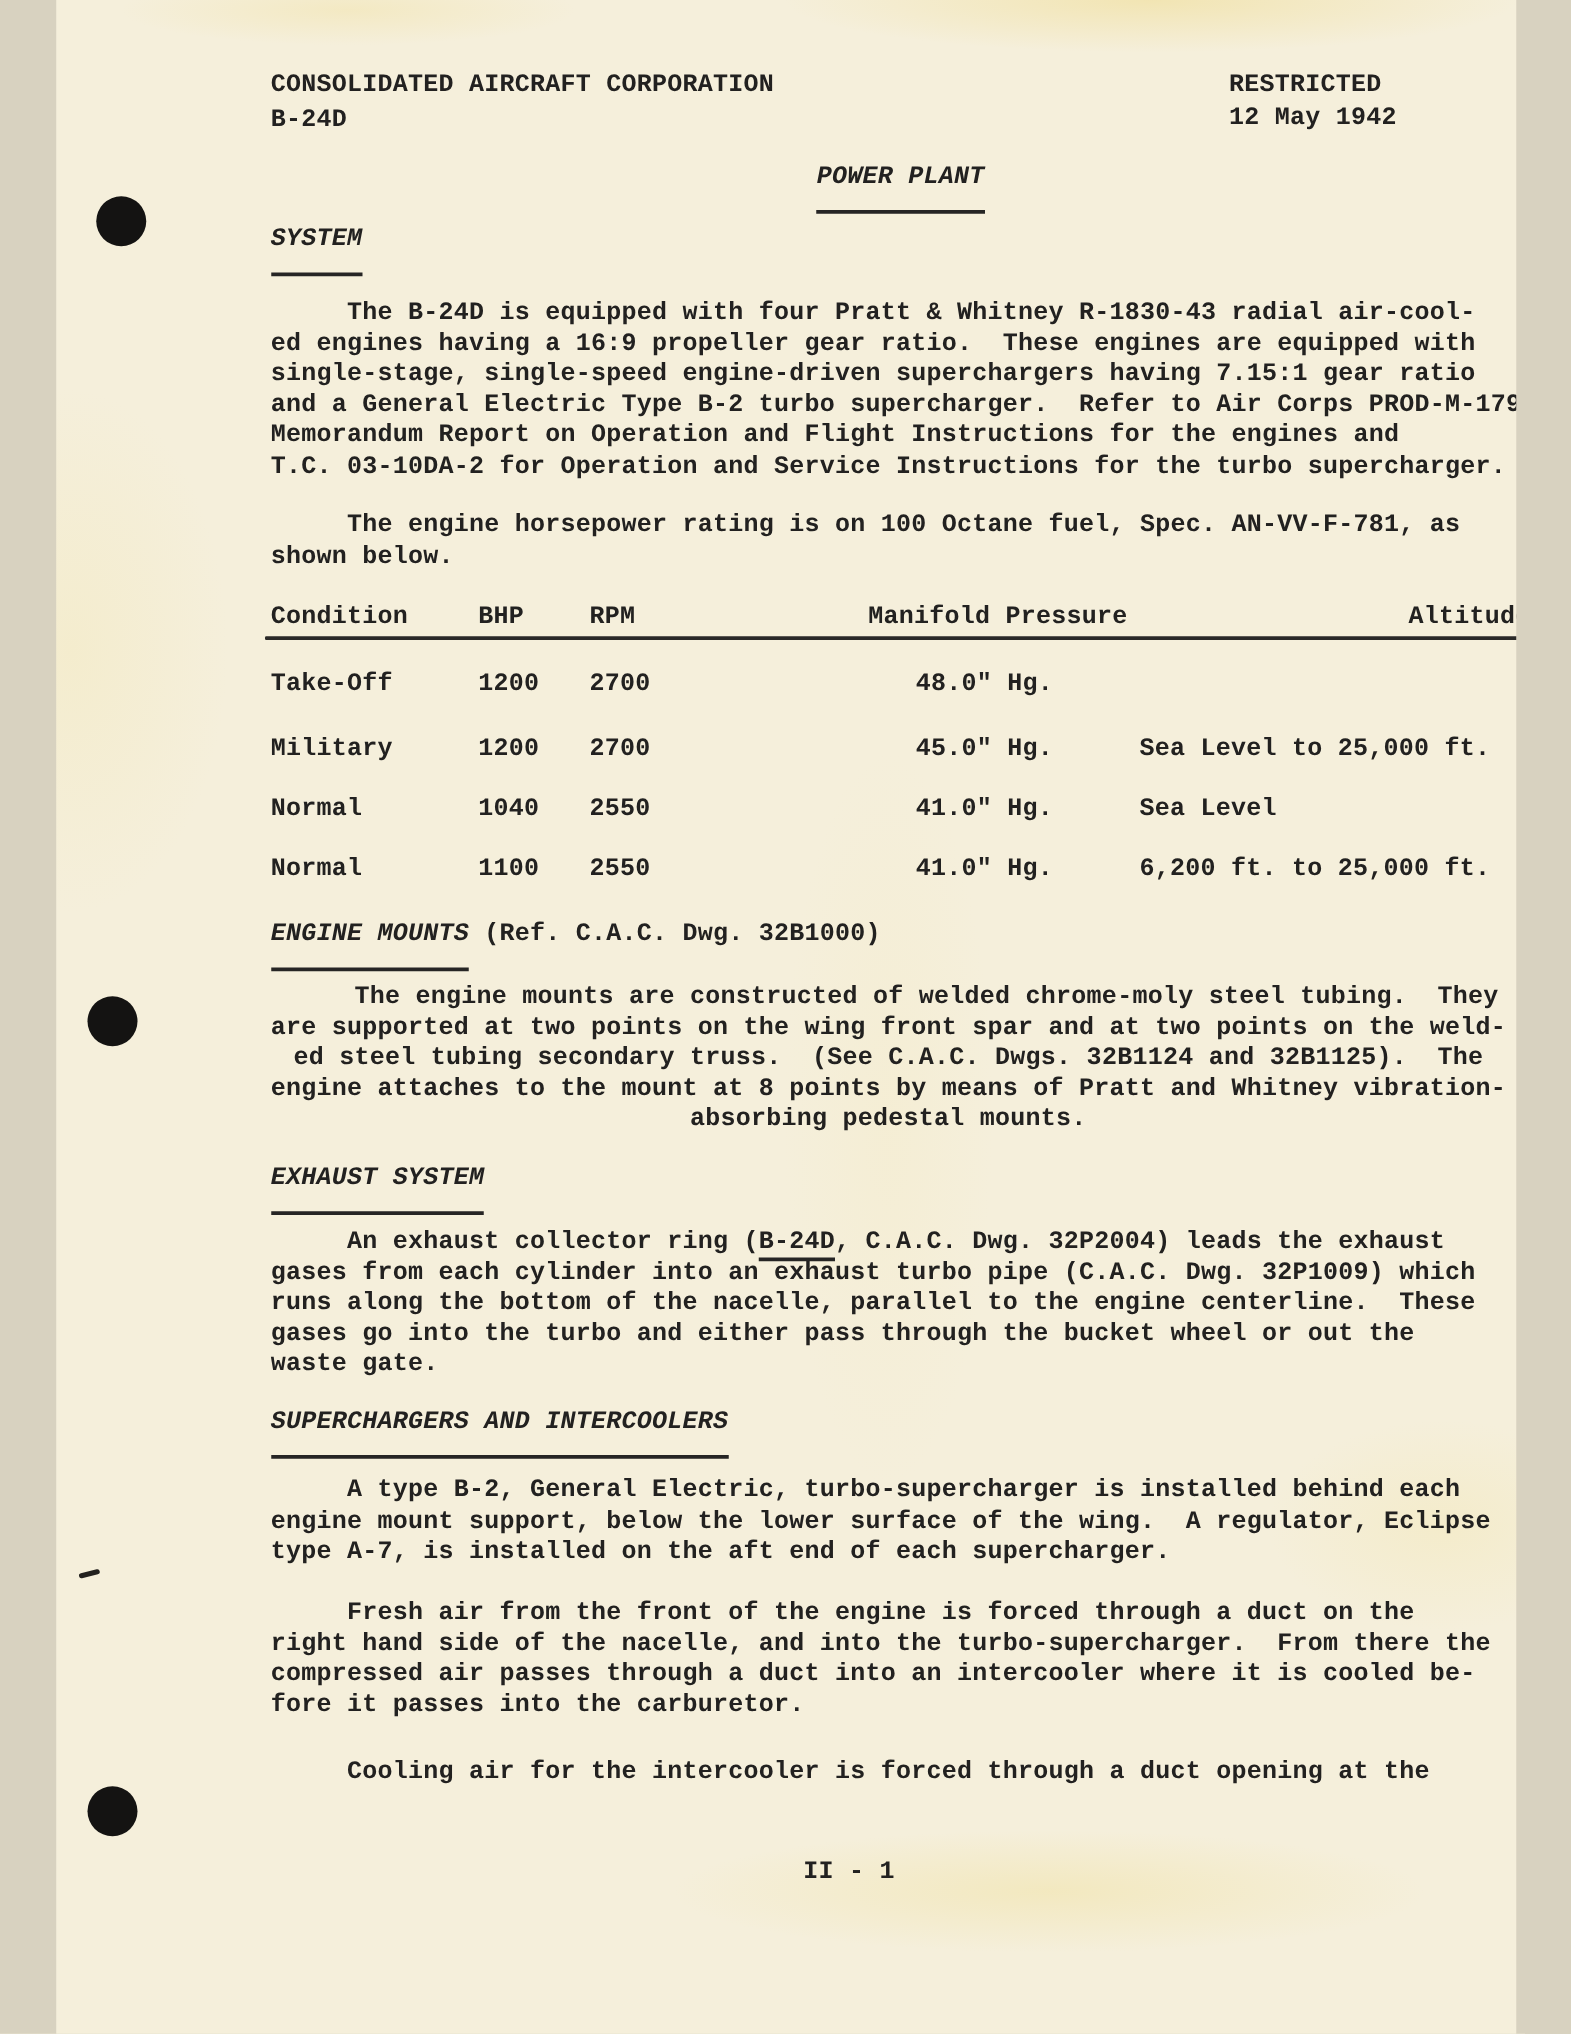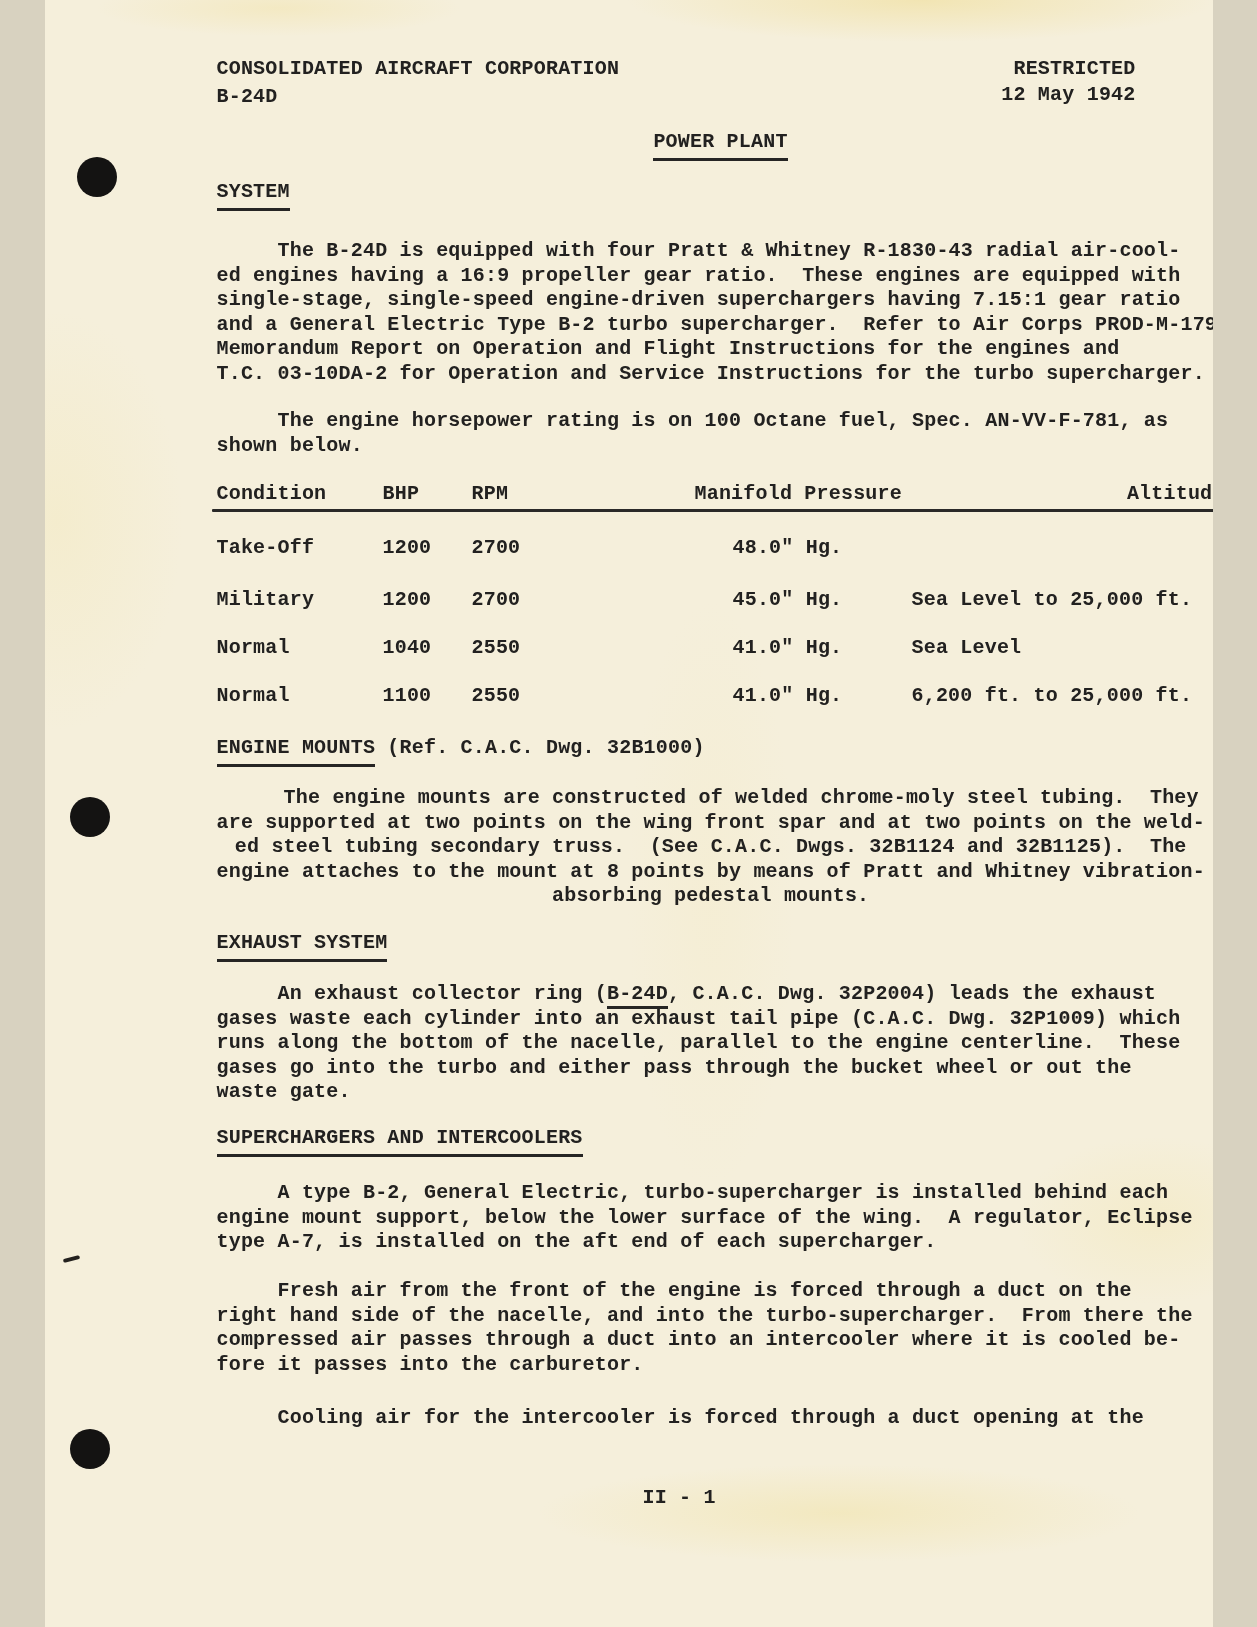--- a/index.html
+++ b/index.html
@@ -20,27 +20,28 @@
       radial-gradient(ellipse 200px 120px at 95% 75%, rgba(242,228,165,0.30), transparent 70%);
     font-family: "Liberation Mono", "DejaVu Sans Mono", monospace;
     font-weight: bold;
     font-size: 20px;
     letter-spacing: 0.2px;
     color: #222120;
   }
   .abs { position: absolute; }
   .line { position: absolute; left: 172px; white-space: pre; line-height: 25px; }
   .para { position: absolute; left: 172px; white-space: pre; line-height: 24.5px; }
-  .right-block { position: absolute; right: 77px; text-align: right; white-space: pre; line-height: 25.5px; }
+  .right-block { position: absolute; right: 95px; white-space: pre; line-height: 25.5px; }
   .centered { position: absolute; left: 172px; width: 1008px; text-align: center; white-space: pre; }
   .us {
     display: inline-block;
     border-bottom: 3px solid #262524;
-    padding-bottom: 6px;
+    padding-bottom: 16px;
     line-height: 20px;
+    font-style: italic;
   }
   .us-in { border-bottom: 3px solid #262524; padding-bottom: 1px; }
   .hole {
     position: absolute;
     width: 40px; height: 40px;
     background: #141312;
     border-radius: 50%;
   }
   .pen-mark {
     position: absolute;
@@ -131,21 +132,21 @@
 
   <div class="line" style="top:735px;"><span class="us">ENGINE MOUNTS</span><span> (Ref. C.A.C. Dwg. 32B1000)</span></div>
   <div class="para" style="top:786px;text-align:center;">     The engine mounts are constructed of welded chrome-moly steel tubing.  They
 are supported at two points on the wing front spar and at two points on the weld-
 ed steel tubing secondary truss.  (See C.A.C. Dwgs. 32B1124 and 32B1125).  The
 engine attaches to the mount at 8 points by means of Pratt and Whitney vibration-
 absorbing pedestal mounts.</div>
 
   <div class="line" style="top:930px;"><span class="us">EXHAUST SYSTEM</span></div>
   <div class="para" style="top:982px;"><span>     An exhaust collector ring (</span><span class="us-in">B-24D</span><span>, C.A.C. Dwg. 32P2004) leads the exhaust
-gases waste each cylinder into an exhaust tail pipe (C.A.C. Dwg. 32P1009) which
+gases from each cylinder into an exhaust turbo pipe (C.A.C. Dwg. 32P1009) which
 runs along the bottom of the nacelle, parallel to the engine centerline.  These
 gases go into the turbo and either pass through the bucket wheel or out the
 waste gate.</span></div>
 
   <div class="line" style="top:1125px;"><span class="us">SUPERCHARGERS AND INTERCOOLERS</span></div>
   <div class="para" style="top:1181px;">     A type B-2, General Electric, turbo-supercharger is installed behind each
 engine mount support, below the lower surface of the wing.  A regulator, Eclipse
 type A-7, is installed on the aft end of each supercharger.</div>
   <div class="para" style="top:1406px;">     Cooling air for the intercooler is forced through a duct opening at the</div>
   <div class="para" style="top:1279px;">     Fresh air from the front of the engine is forced through a duct on the

